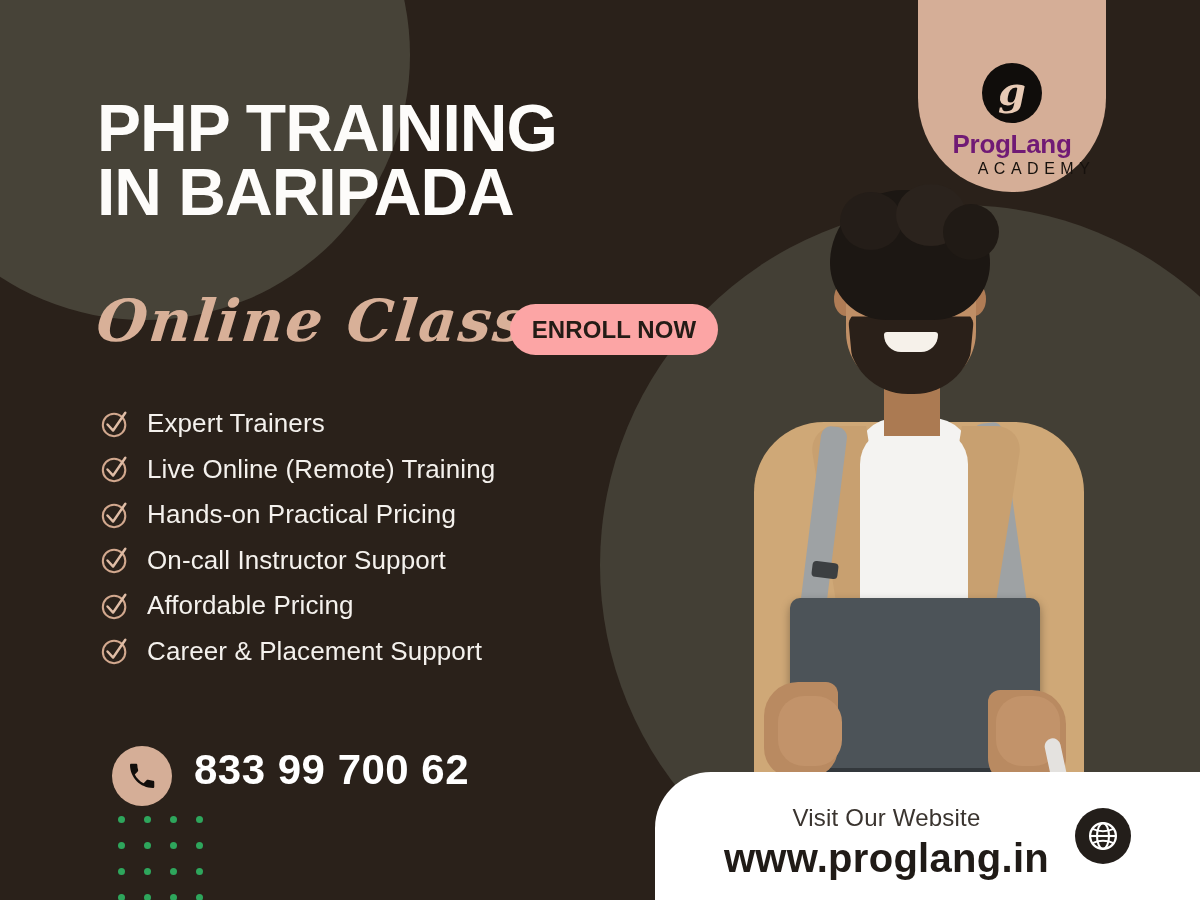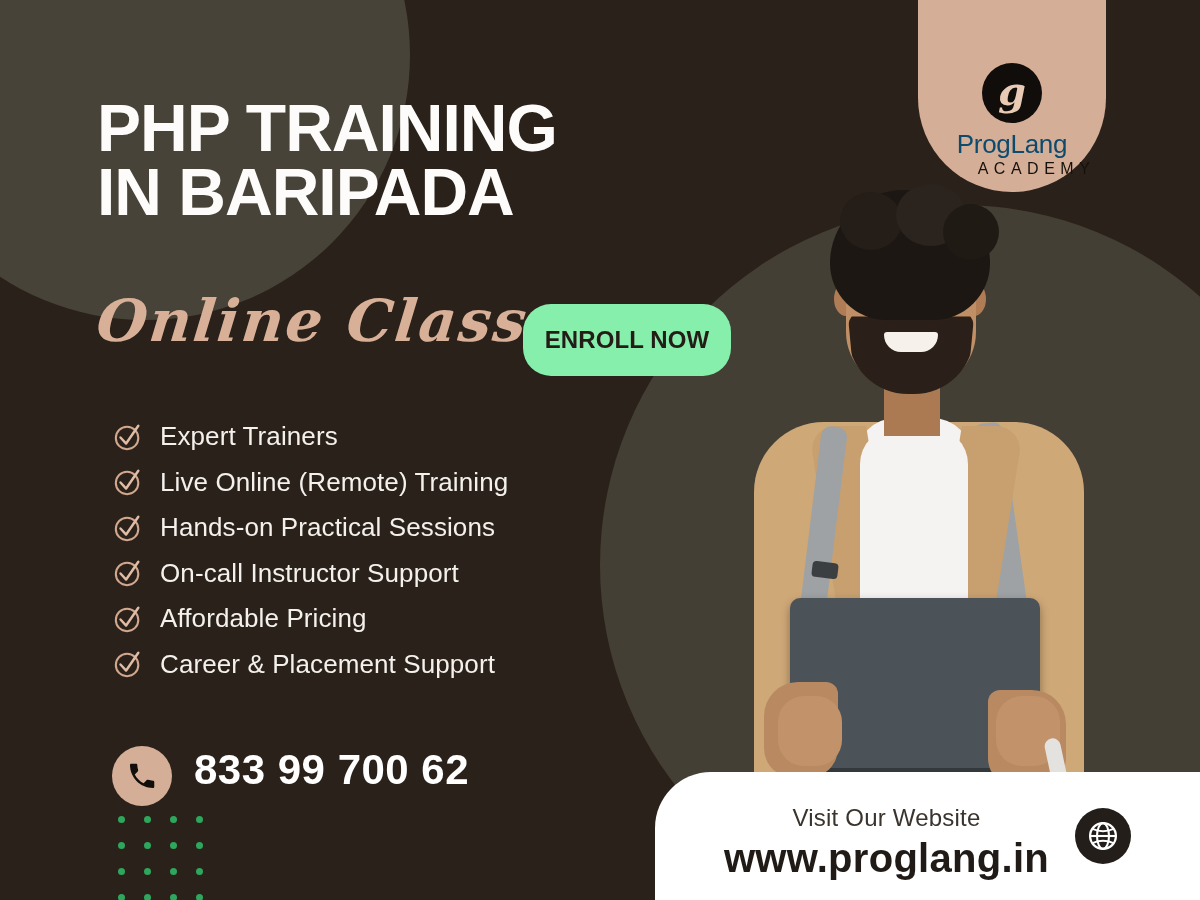--- a/index.html
+++ b/index.html
@@ -67,23 +67,23 @@
   .logo-mark span {
     color: #e8cab5;
     font-family: "DejaVu Serif", serif;
     font-size: 40px;
     font-style: italic;
     font-weight: 700;
     line-height: 1;
     margin-top: -3px;
   }
   .logo-name {
-    color: #0c4a6e;
+    color: #701a75;
     font-size: 26px;
-    font-weight: 400;
+    font-weight: 700;
     letter-spacing: -0.3px;
     line-height: 1.05;
   }
   .logo-sub {
     color: #16110d;
     font-size: 16px;
     font-weight: 500;
     letter-spacing: 5.5px;
     margin-top: 2px;
     margin-right: -5px;
@@ -113,44 +113,44 @@
     font-family: "DejaVu Serif", serif;
     font-style: italic;
     font-size: 58px;
     font-weight: 700;
     letter-spacing: 2px;
     line-height: 1;
     transform: skewX(-6deg);
   }
   .cta-button {
     position: absolute;
-    left: 523px;
+    left: 510px;
     top: 304px;
     width: 208px;
-    height: 72px;
+    height: 51px;
     border-radius: 28px;
-    background: #86efac;
+    background: #fca5a5;
     border: none;
     color: #241c16;
     font-family: "Liberation Sans", sans-serif;
     font-size: 24px;
     font-weight: 700;
     letter-spacing: 0.1px;
     cursor: pointer;
     padding: 0;
   }
 
   
   .feature-list {
     position: absolute;
     left: 97px;
     top: 398px;
     width: 560px;
     list-style: none;
-    margin: 16px;
+    margin: 3px;
     padding: 0;
   }
   .feature-item {
     display: flex;
     align-items: center;
     height: 45.5px;
   }
   .check-icon {
     width: 30px;
     height: 30px;
@@ -502,21 +502,21 @@
         <circle cx="15" cy="17" r="12" fill="none" stroke="#d2a88e" stroke-width="2.2"></circle>
         <path d="M8 16.5 L14 23 L27 4" fill="none" stroke="#e0bda6" stroke-width="2.6" stroke-linecap="round" stroke-linejoin="round"></path>
       </svg>
       <span class="feature-label">Live Online (Remote) Training</span>
     </li>
     <li class="feature-item">
       <svg class="check-icon" viewBox="0 0 32 32">
         <circle cx="15" cy="17" r="12" fill="none" stroke="#d2a88e" stroke-width="2.2"></circle>
         <path d="M8 16.5 L14 23 L27 4" fill="none" stroke="#e0bda6" stroke-width="2.6" stroke-linecap="round" stroke-linejoin="round"></path>
       </svg>
-      <span class="feature-label">Hands-on Practical Sessions</span>
+      <span class="feature-label">Hands-on Practical Pricing</span>
     </li>
     <li class="feature-item">
       <svg class="check-icon" viewBox="0 0 32 32">
         <circle cx="15" cy="17" r="12" fill="none" stroke="#d2a88e" stroke-width="2.2"></circle>
         <path d="M8 16.5 L14 23 L27 4" fill="none" stroke="#e0bda6" stroke-width="2.6" stroke-linecap="round" stroke-linejoin="round"></path>
       </svg>
       <span class="feature-label">On-call Instructor Support</span>
     </li>
     <li class="feature-item">
       <svg class="check-icon" viewBox="0 0 32 32">

